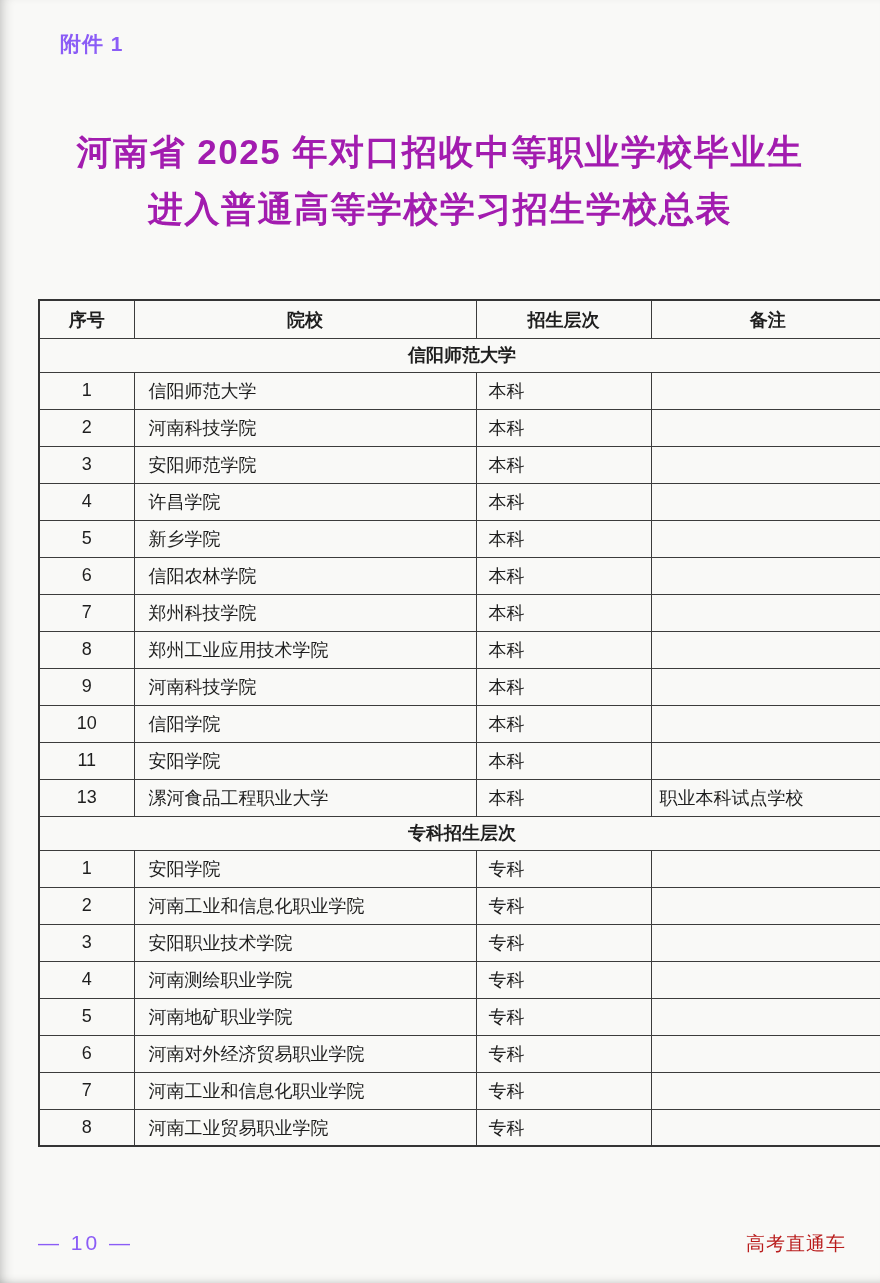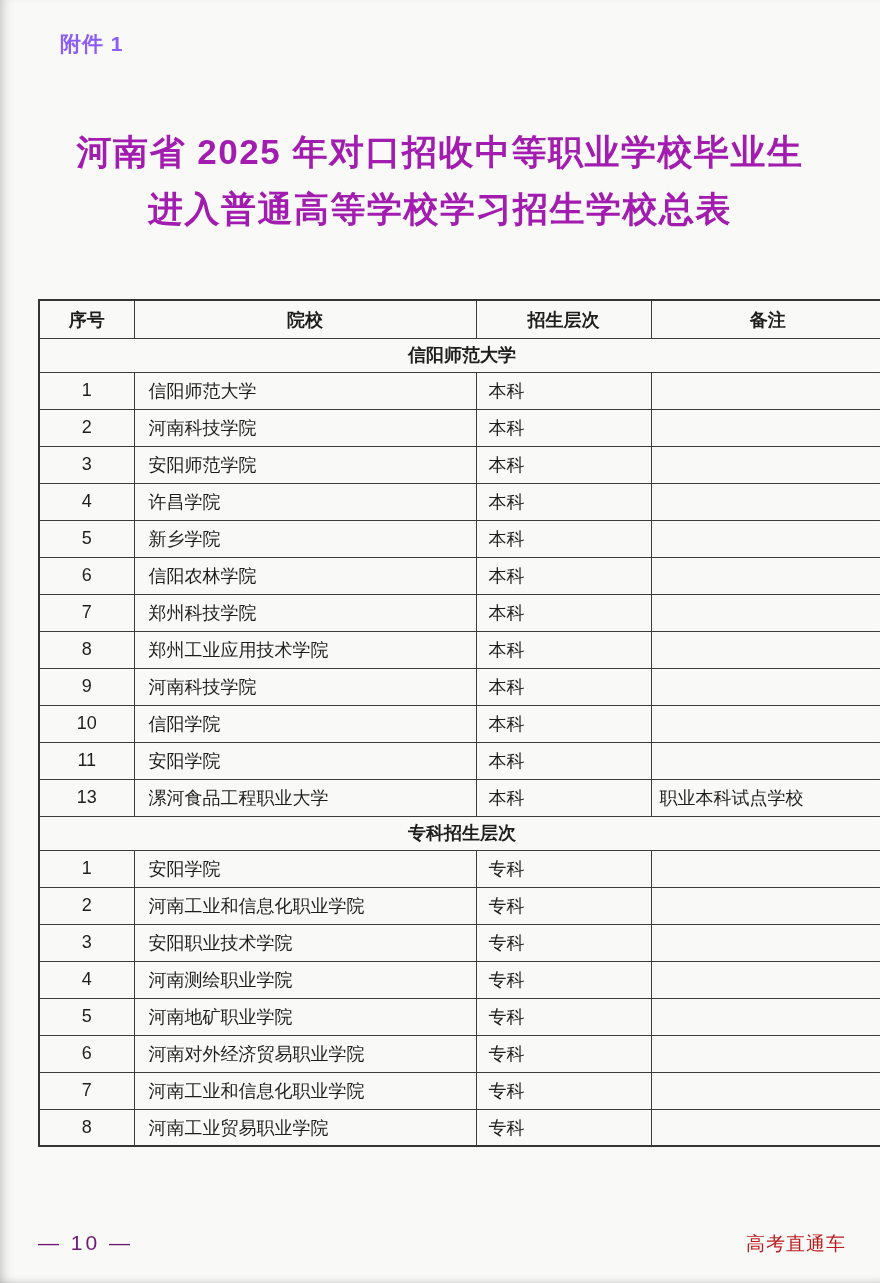--- a/index.html
+++ b/index.html
@@ -90,21 +90,21 @@
     left: 38px;
     right: 34px;
     bottom: 26px;
     display: flex;
     justify-content: space-between;
     align-items: baseline;
   }
 
   .page-number {
     font-size: 21px;
-    color: #701a75;
+    color: #8b5cf6;
     letter-spacing: 3px;
   }
 
   .watermark {
     font-size: 19px;
     color: #b91c1c;
     letter-spacing: 1px;
   }
 </style>
 </head>

